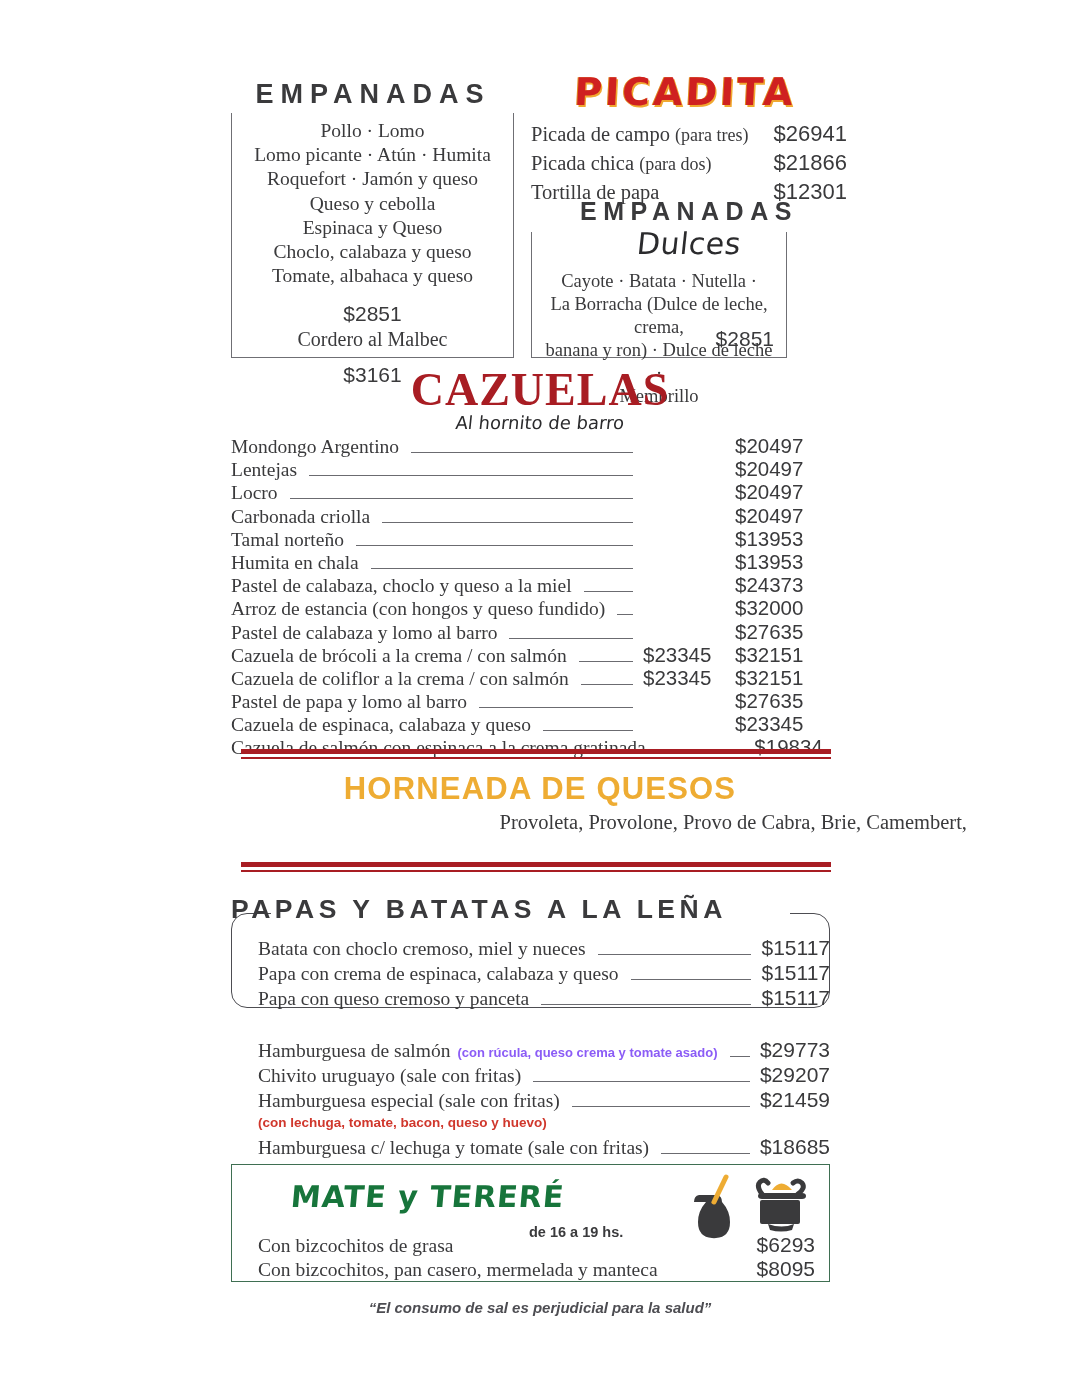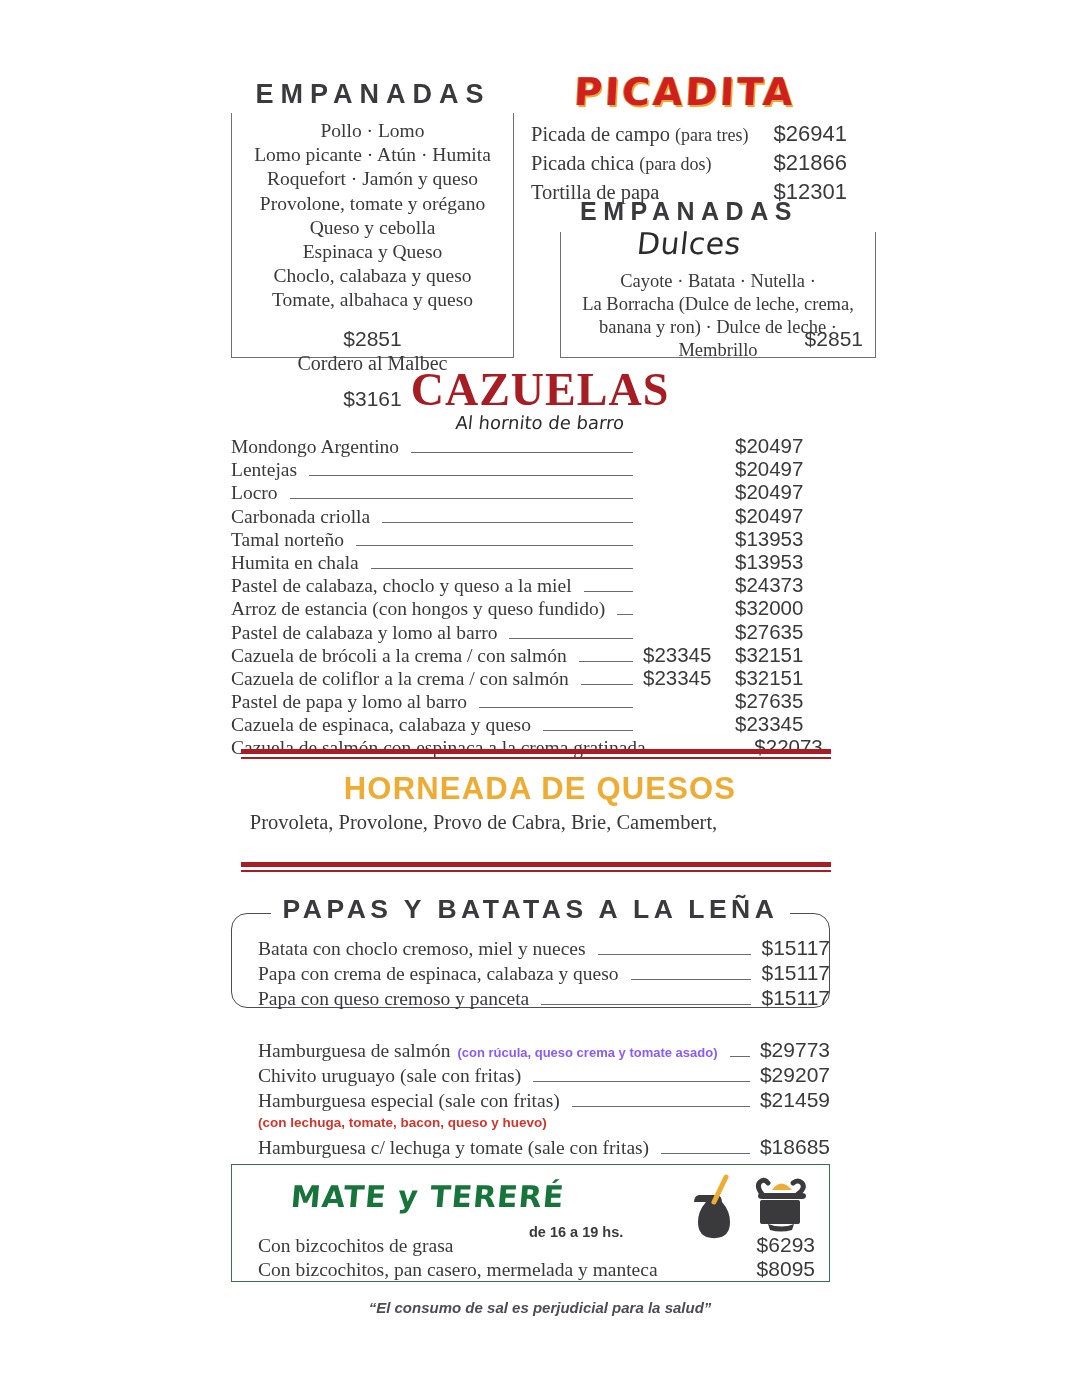--- a/index.html
+++ b/index.html
@@ -51,22 +51,22 @@
     position:absolute;left:531px;top:197px;width:316px;text-align:center;
     font-family:"Liberation Sans", sans-serif;
     font-weight:700;font-size:25px;letter-spacing:6.5px;color:#3a3a3c;
   }
   .dulces-word{
     position:absolute;left:531px;top:226px;width:316px;text-align:center;
     font-family:"DejaVu Sans", sans-serif;font-weight:400;font-size:30px;
     color:#2b2b2d;transform:skewX(-6deg);letter-spacing:0.5px;
   }
   .dulces-box{
-    position:absolute;left:531px;top:232px;width:316px;height:126px;
-    border:1.6px solid #6f6f74;border-top:none;box-sizing:border-box;margin-left:29px;
+    position:absolute;left:531px;top:232px;width:256px;height:126px;
+    border:1.6px solid #6f6f74;border-top:none;box-sizing:border-box;
   }
   .dulces-box .inner{padding:38px 10px 0;text-align:center;font-size:18.5px;line-height:23px;}
   .dulces-price{position:absolute;right:12px;bottom:6px;font-family:"Liberation Sans", sans-serif;font-size:21px;}
 
   
   .caz-title{
     position:absolute;left:0;top:363px;width:1080px;text-align:center;
     font-family:"Liberation Serif", serif;font-weight:700;
     font-size:46px;letter-spacing:1px;color:#a81d23;
   }
@@ -83,34 +83,34 @@
 
   
   .rule{position:absolute;left:241px;width:590px;}
   .rule .thick{height:5px;background:#a81d23;}
   .rule .thin{height:2px;background:#a81d23;margin-top:2.5px;}
   .horn-title{
     position:absolute;left:0;top:771px;width:1080px;text-align:center;
     font-family:"Liberation Sans", sans-serif;font-weight:700;
     font-size:31px;letter-spacing:1.2px;color:#eeac33;
   }
-  .horn-l1{position:absolute;left:0;top:811px;width:967px;text-align:center;font-size:20.5px;}
+  .horn-l1{position:absolute;left:0;top:811px;width:967px;text-align:right;font-size:20.5px;}
   .horn-l2{position:absolute;left:0;top:834px;width:1080px;text-align:center;font-size:20.5px;}
   .horn-l2 .price{font-family:"Liberation Sans", sans-serif;font-size:21px;margin-left:34px;}
 
   
   .papas-box{
     position:absolute;left:231px;top:913px;width:599px;height:95px;
     border:1.8px solid #4d4d52;border-radius:16px;box-sizing:border-box;
   }
   .papas-gap{
     position:absolute;left:271px;top:904px;width:519px;height:18px;background:#ffffff;
   }
   .papas-title{
-    position:absolute;left:231px;top:894px;width:599px;text-align:center;
+    position:absolute;left:231px;top:894px;width:599px;text-align:left;
     font-family:"Liberation Sans", sans-serif;font-weight:700;
     font-size:26.5px;letter-spacing:4.5px;color:#3a3a3c;
   }
   .papas-list{position:absolute;left:258px;top:935px;width:572px;font-size:19.5px;line-height:25px;}
   .papas-list .row{height:25px;}
   .papas-list .price{font-family:"Liberation Sans", sans-serif;font-size:21px;}
 
   
   .burg{position:absolute;left:258px;top:1037px;width:572px;font-size:19.5px;line-height:25px;}
   .burg .row{height:25px;}
@@ -154,21 +154,20 @@
 <body>
 
 <div class="page">
 
   <div class="emp-head">EMPANADAS</div>
   <div class="emp-box">
     <div class="inner">
       <div>Pollo · Lomo</div>
       <div>Lomo picante · Atún · Humita</div>
       <div>Roquefort · Jamón y queso</div>
-      <div>Provolone, tomate y orégano</div>
       <div>Queso y cebolla</div>
       <div>Espinaca y Queso</div>
       <div>Choclo, calabaza y queso</div>
       <div>Tomate, albahaca y queso</div>
       <div class="money">$2851</div>
       <div class="special">Cordero al Malbec</div>
       <div class="money2">$3161</div>
     </div>
   </div>
 
@@ -280,21 +279,21 @@
       <div class="row">
         <span class="nm">Cazuela de espinaca, calabaza y queso</span>
         <span class="leader"></span>
         <span class="alt"></span>
         <span class="price">$23345</span>
       </div>
       <div class="row">
         <span class="nm">Cazuela de salmón con espinaca a la crema gratinada</span>
         <span class="leader"></span>
         <span class="alt"></span>
-        <span class="price">$22073</span>
+        <span class="price">$19834</span>
       </div>
     </div>
 
   <div class="rule" style="top:749px;">
     <div class="thick"></div>
       <div class="thin"></div>
   </div>
   <div class="horn-title">HORNEADA DE QUESOS</div>
   <div class="horn-l1">Provoleta, Provolone, Provo de Cabra, Brie, Camembert,</div>
   <div class="rule" style="top:862px;">

